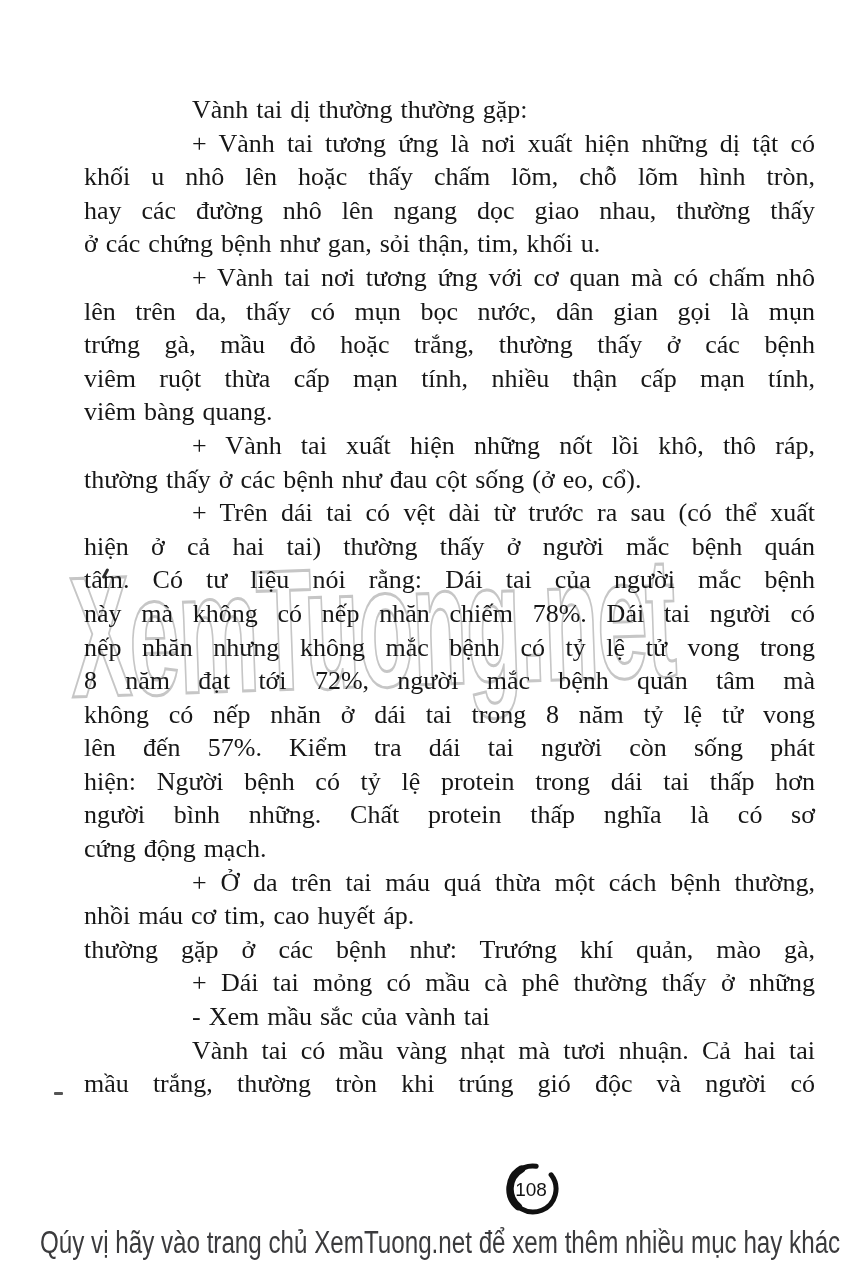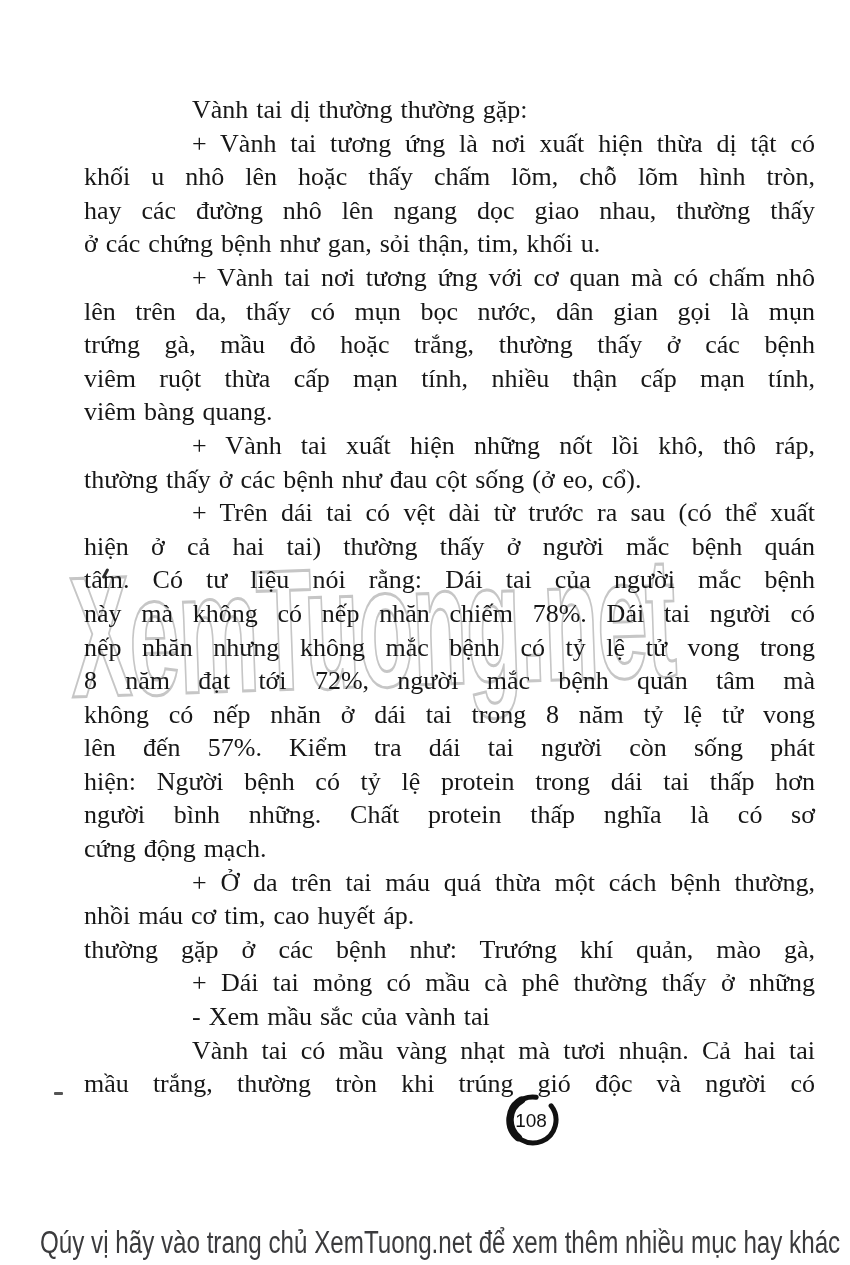--- a/index.html
+++ b/index.html
@@ -46,21 +46,21 @@
     height: 33.6px;
     overflow: visible;
     white-space: nowrap;
   }
   .line.just { white-space: normal; }
   .line.no-just { text-align-last: left; white-space: nowrap; }
   .line.indent { text-indent: 108px; }
 
   
   .pagenum {
-    position: absolute; left: 505px; top: 1090px;
+    position: absolute; left: 505px; top: 1159px;
     width: 56px; height: 60px; z-index: 2;
   }
   .pagenum svg { display: block; }
   .pagenum .num {
     position: absolute; left: 0; top: 20px; width: 52px;
     text-align: center;
     font-family: "Liberation Sans", sans-serif;
     font-size: 19px; color: #111;
   }
 
@@ -84,21 +84,21 @@
 </style>
 </head>
 <body>
 
 <div class="page">
 
   <div class="watermark" style="-webkit-text-stroke: 3px rgb(198, 198, 198);">XemTuong.net</div>
 
   <div class="textblock" style="color: rgb(23, 23, 23);">
       <div class="line no-just indent">Vành tai dị thường thường gặp:</div>
-      <div class="line just indent">+ Vành tai tương ứng là nơi xuất hiện thừa dị tật có</div>
+      <div class="line just indent">+ Vành tai tương ứng là nơi xuất hiện những dị tật có</div>
       <div class="line just">khối u nhô lên hoặc thấy chấm lõm, chỗ lõm hình tròn,</div>
       <div class="line just">hay các đường nhô lên ngang dọc giao nhau, thường thấy</div>
       <div class="line no-just">ở các chứng bệnh như gan, sỏi thận, tim, khối u.</div>
       <div class="line just indent">+ Vành tai nơi tương ứng với cơ quan mà có chấm nhô</div>
       <div class="line just">lên trên da, thấy có mụn bọc nước, dân gian gọi là mụn</div>
       <div class="line just">trứng gà, mầu đỏ hoặc trắng, thường thấy ở các bệnh</div>
       <div class="line just">viêm ruột thừa cấp mạn tính, nhiều thận cấp mạn tính,</div>
       <div class="line no-just">viêm bàng quang.</div>
       <div class="line just indent">+ Vành tai xuất hiện những nốt lồi khô, thô ráp,</div>
       <div class="line no-just">thường thấy ở các bệnh như đau cột sống (ở eo, cổ).</div>

